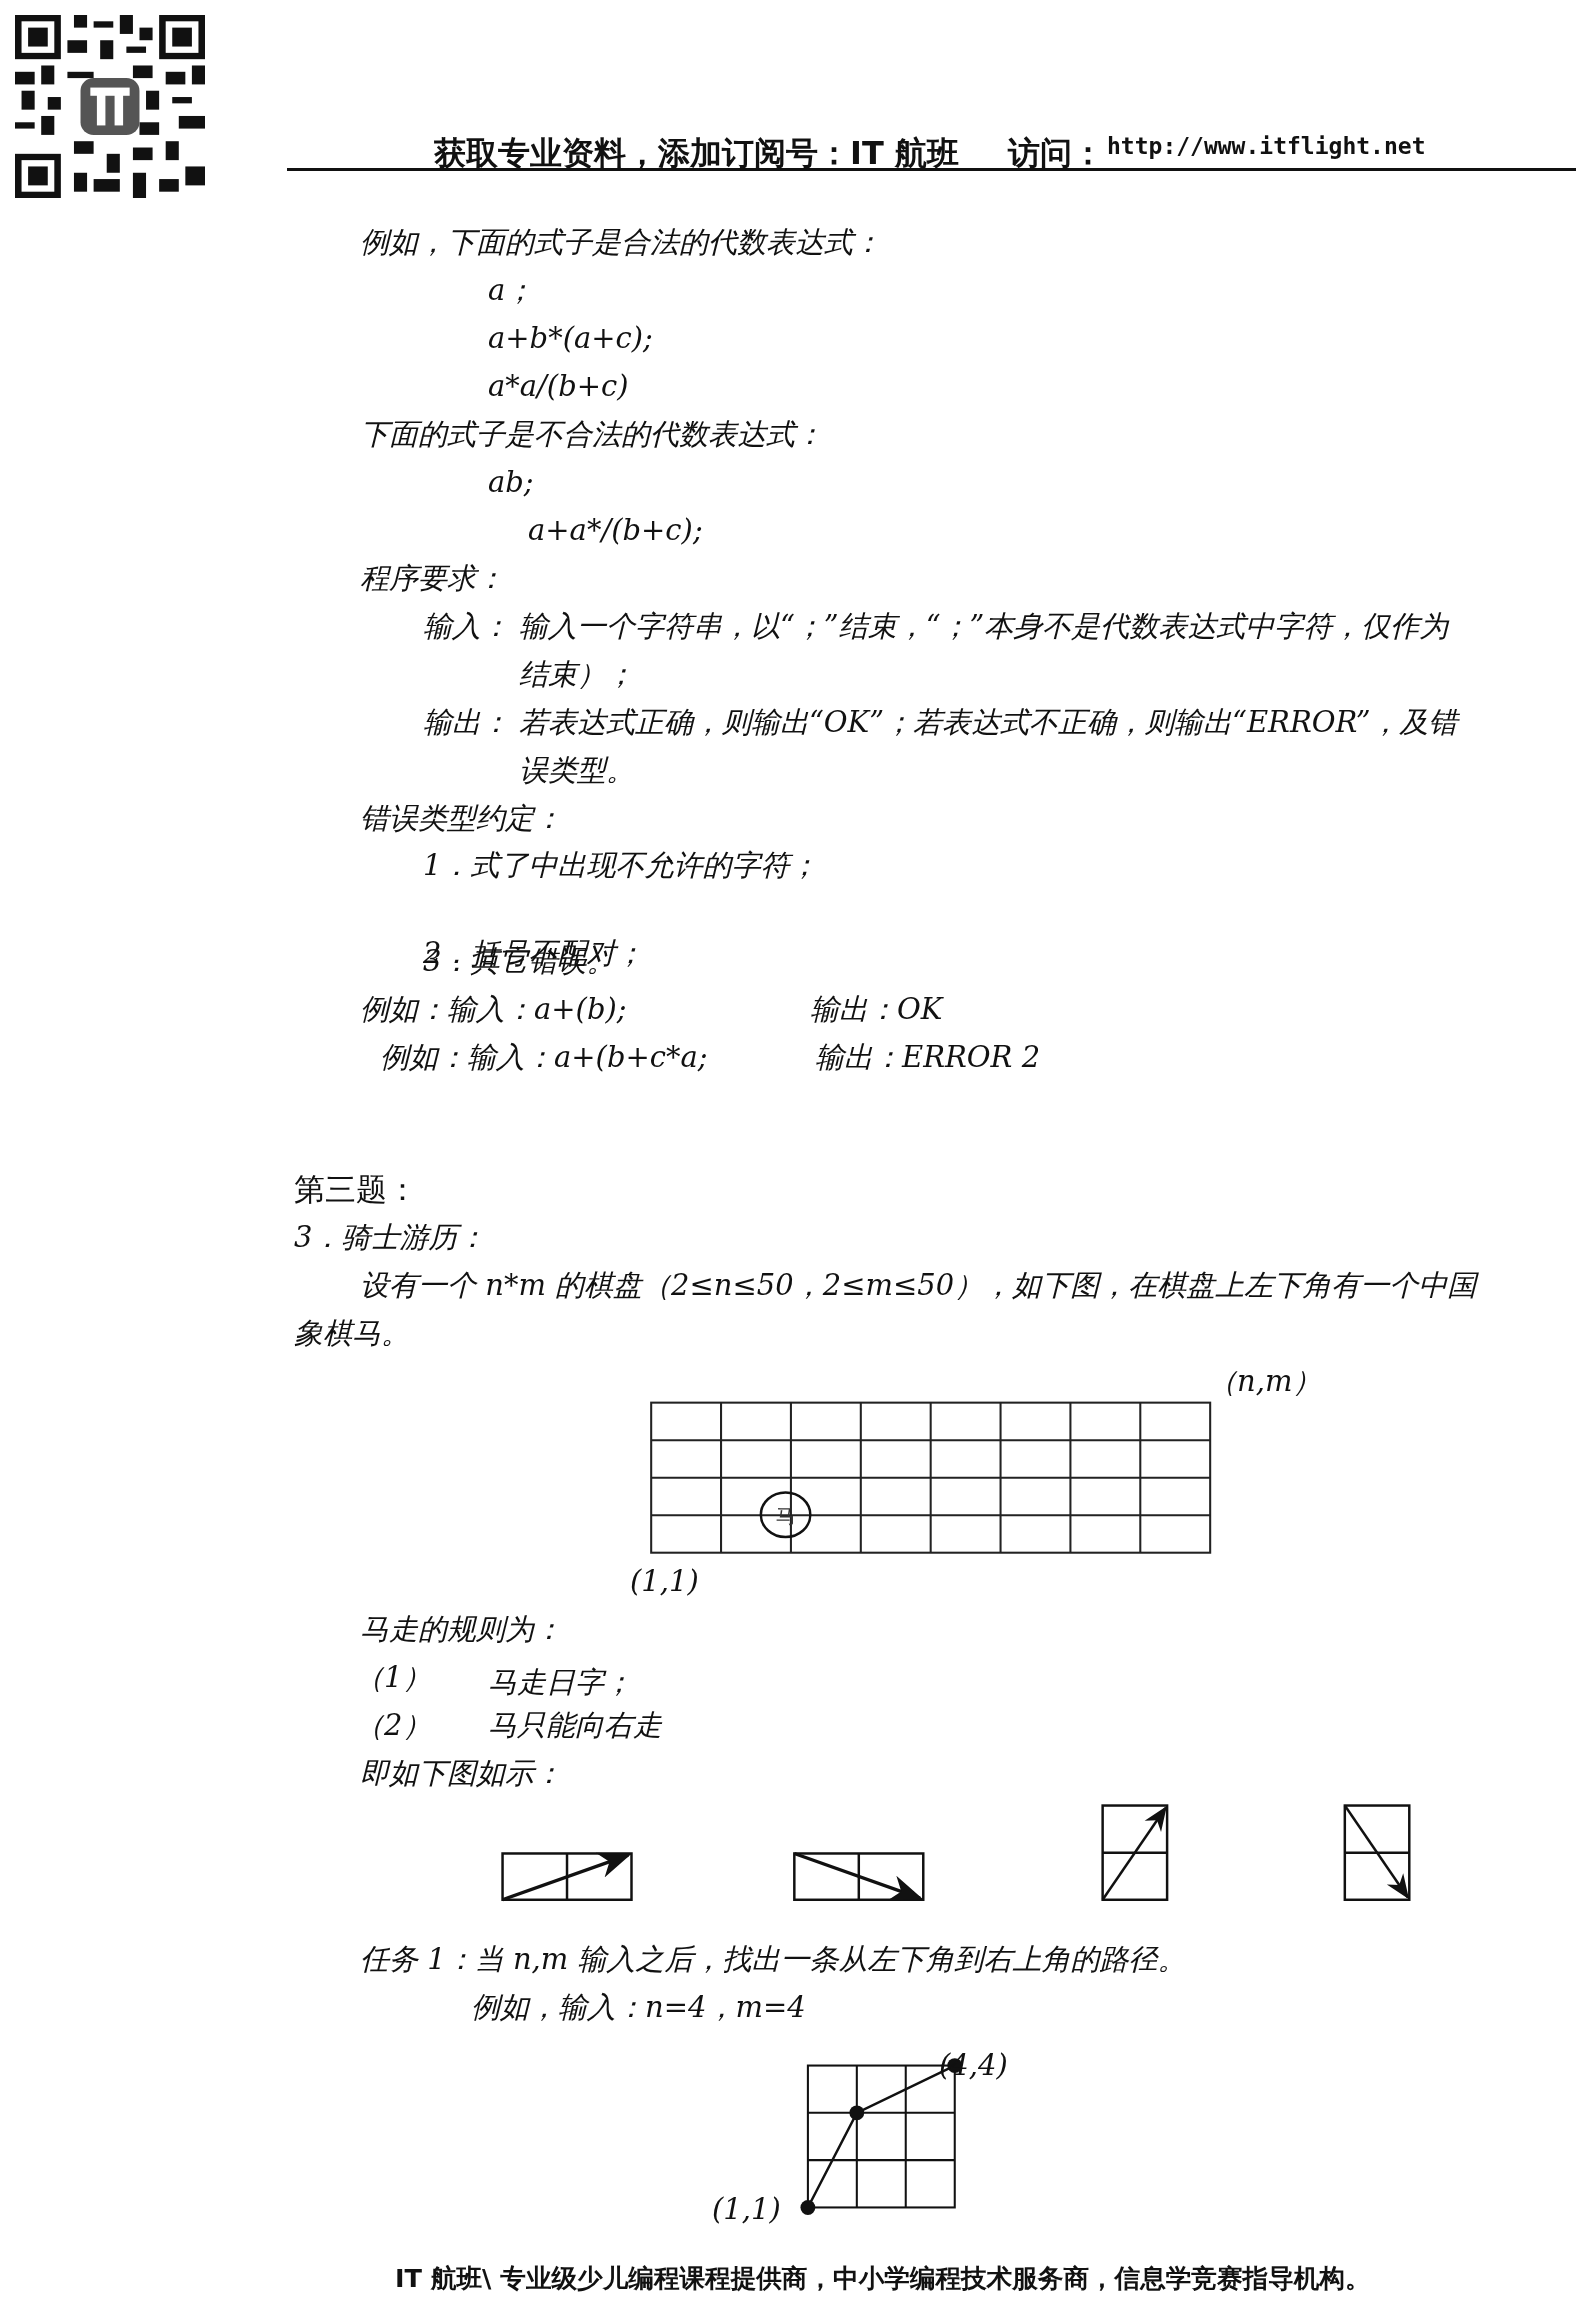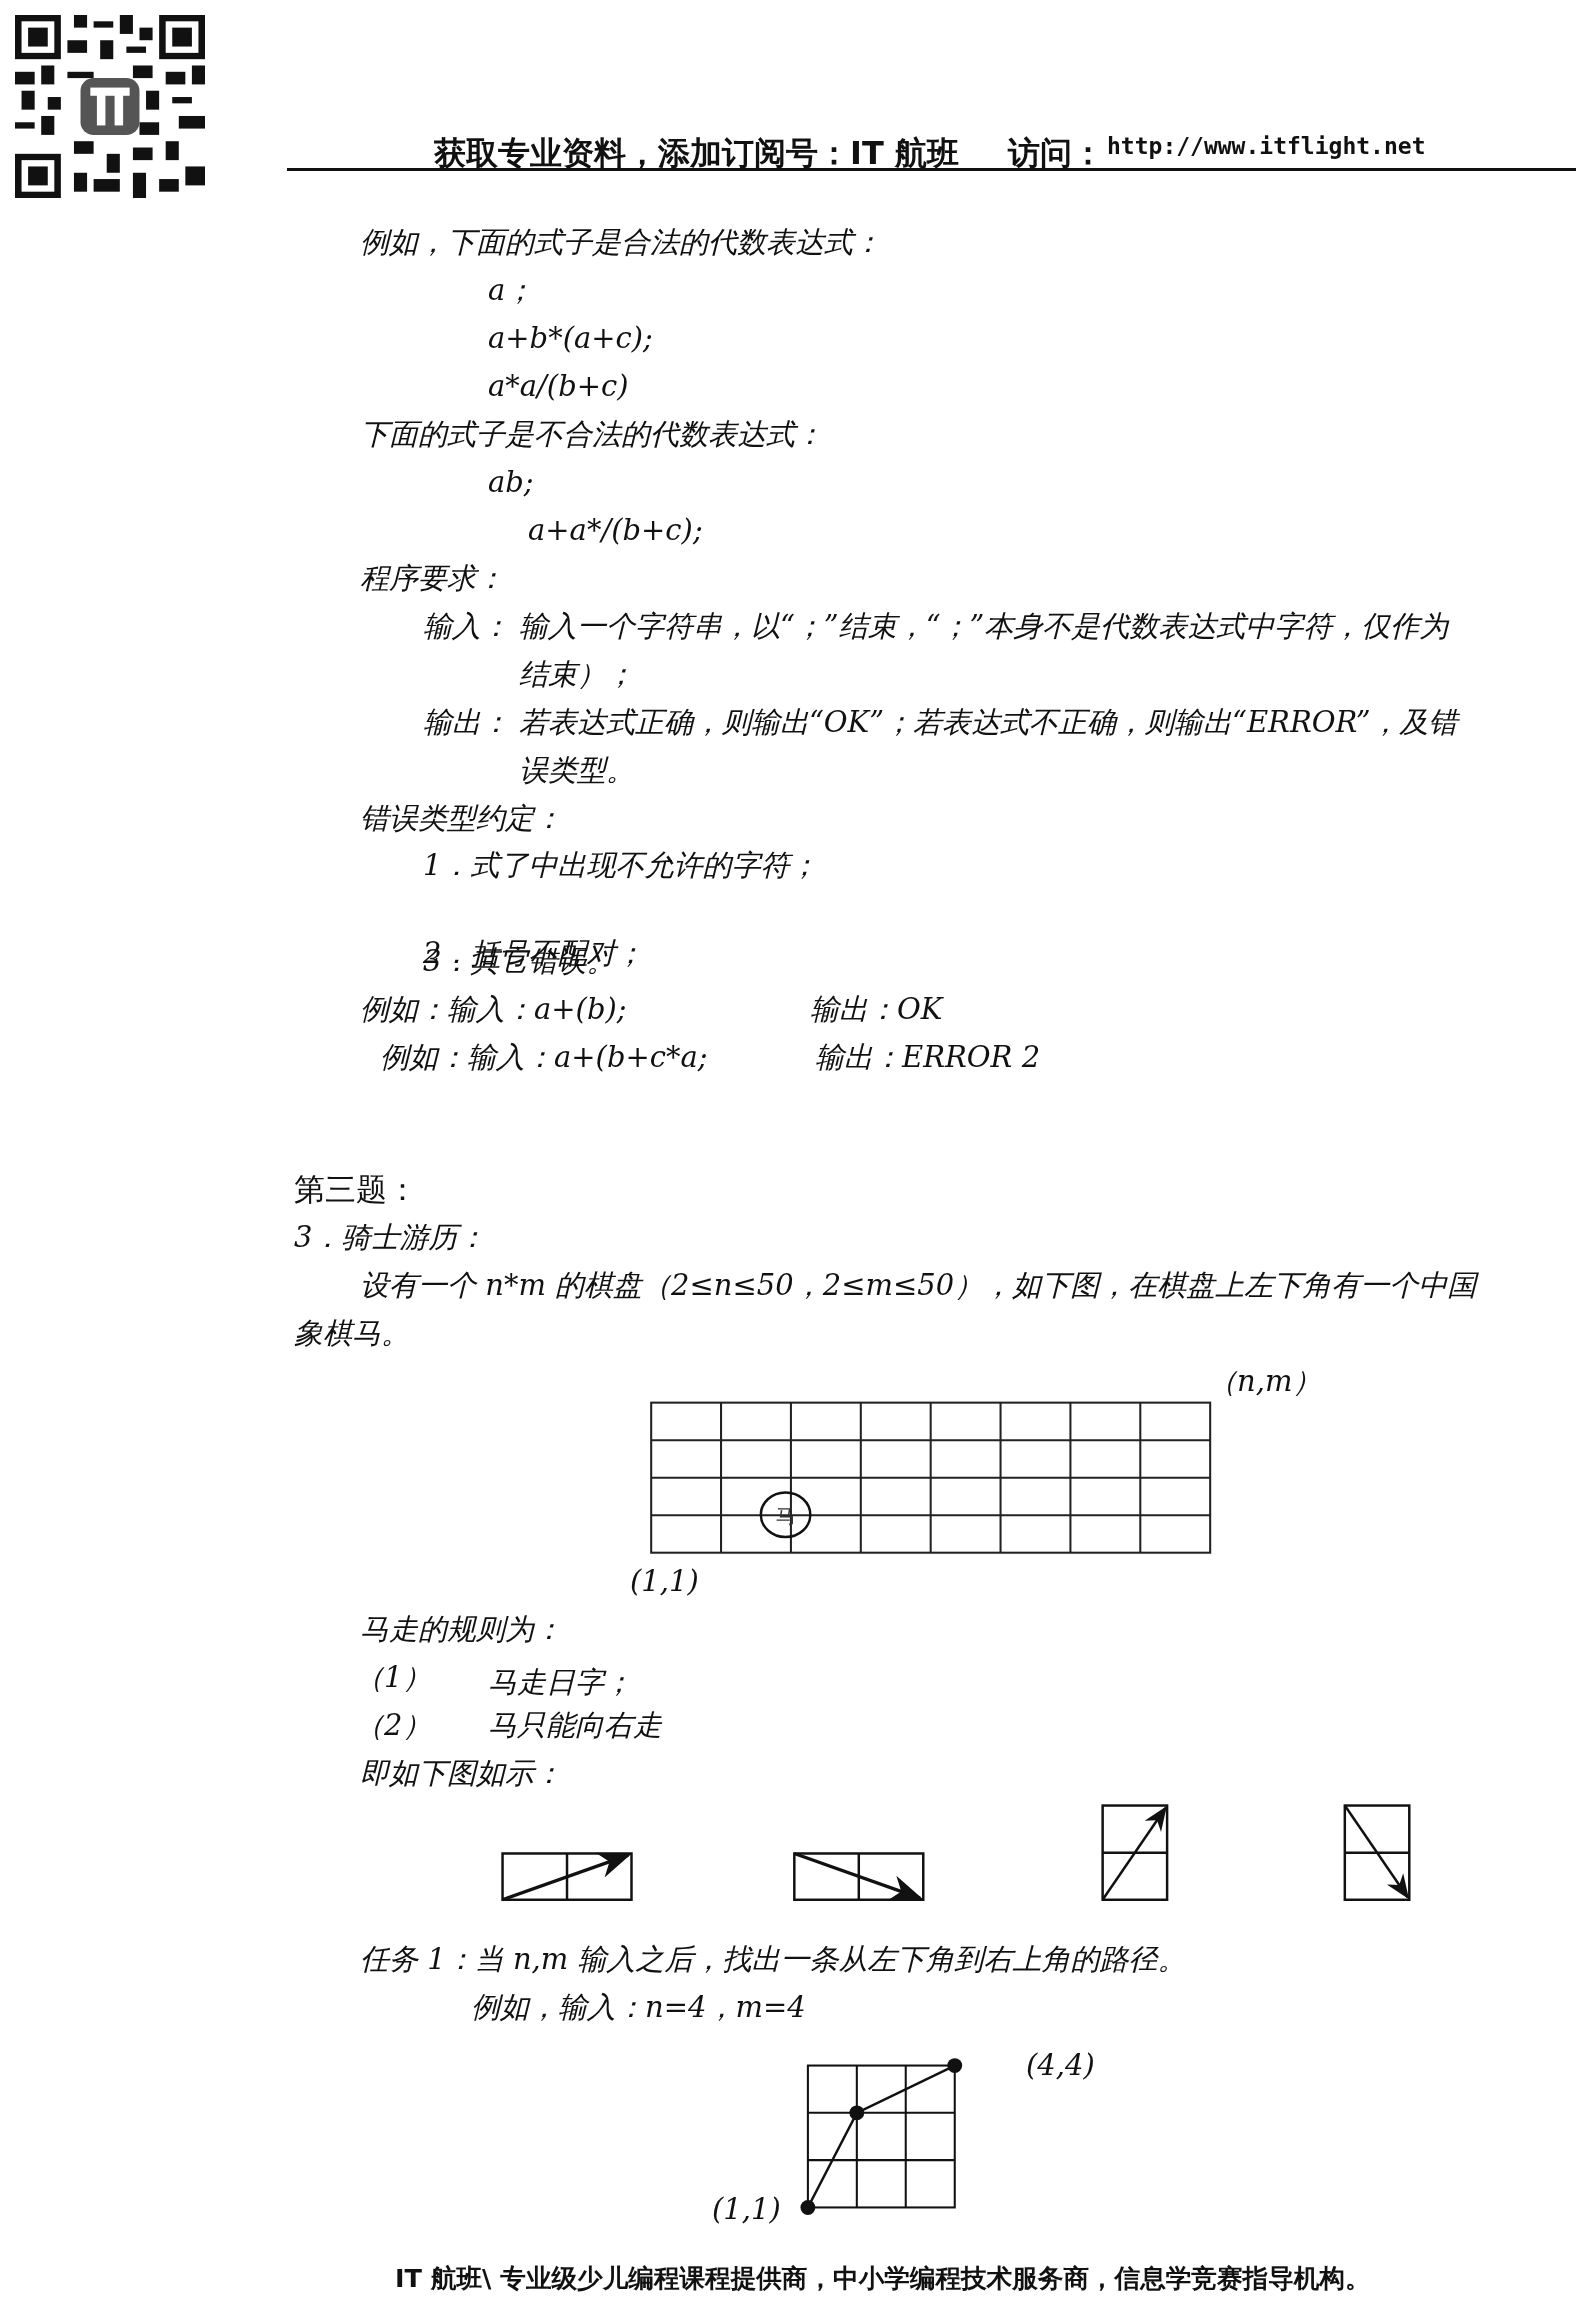--- a/index.html
+++ b/index.html
@@ -170,17 +170,17 @@
     <line x1="71.3" y1="14" x2="71.3" y2="186"></line>
     <line x1="130.6" y1="14" x2="130.6" y2="186"></line>
     <line x1="12" y1="71.3" x2="190" y2="71.3"></line>
     <line x1="12" y1="128.6" x2="190" y2="128.6"></line>
     <polyline points="12,186 71.3,71.3 190,14" stroke-width="3"></polyline>
   </g>
   <circle cx="12" cy="186" r="9" fill="#111"></circle>
   <circle cx="71.3" cy="71.3" r="9" fill="#111"></circle>
   <circle cx="190" cy="14" r="9" fill="#111"></circle>
 </svg>
-<div class="abs t" style="left:1026px; top:2049px;">(4,4)</div>
+<div class="abs t" style="left:939px; top:2049px;">(4,4)</div>
 <div class="abs t" style="left:712px; top:2193px;">(1,1)</div>
 
 <div class="abs footer" style="left:395px; top:2261px;">IT 航班\ 专业级少儿编程课程提供商，中小学编程技术服务商，信息学竞赛指导机构。</div>
 
 
 </body></html>

